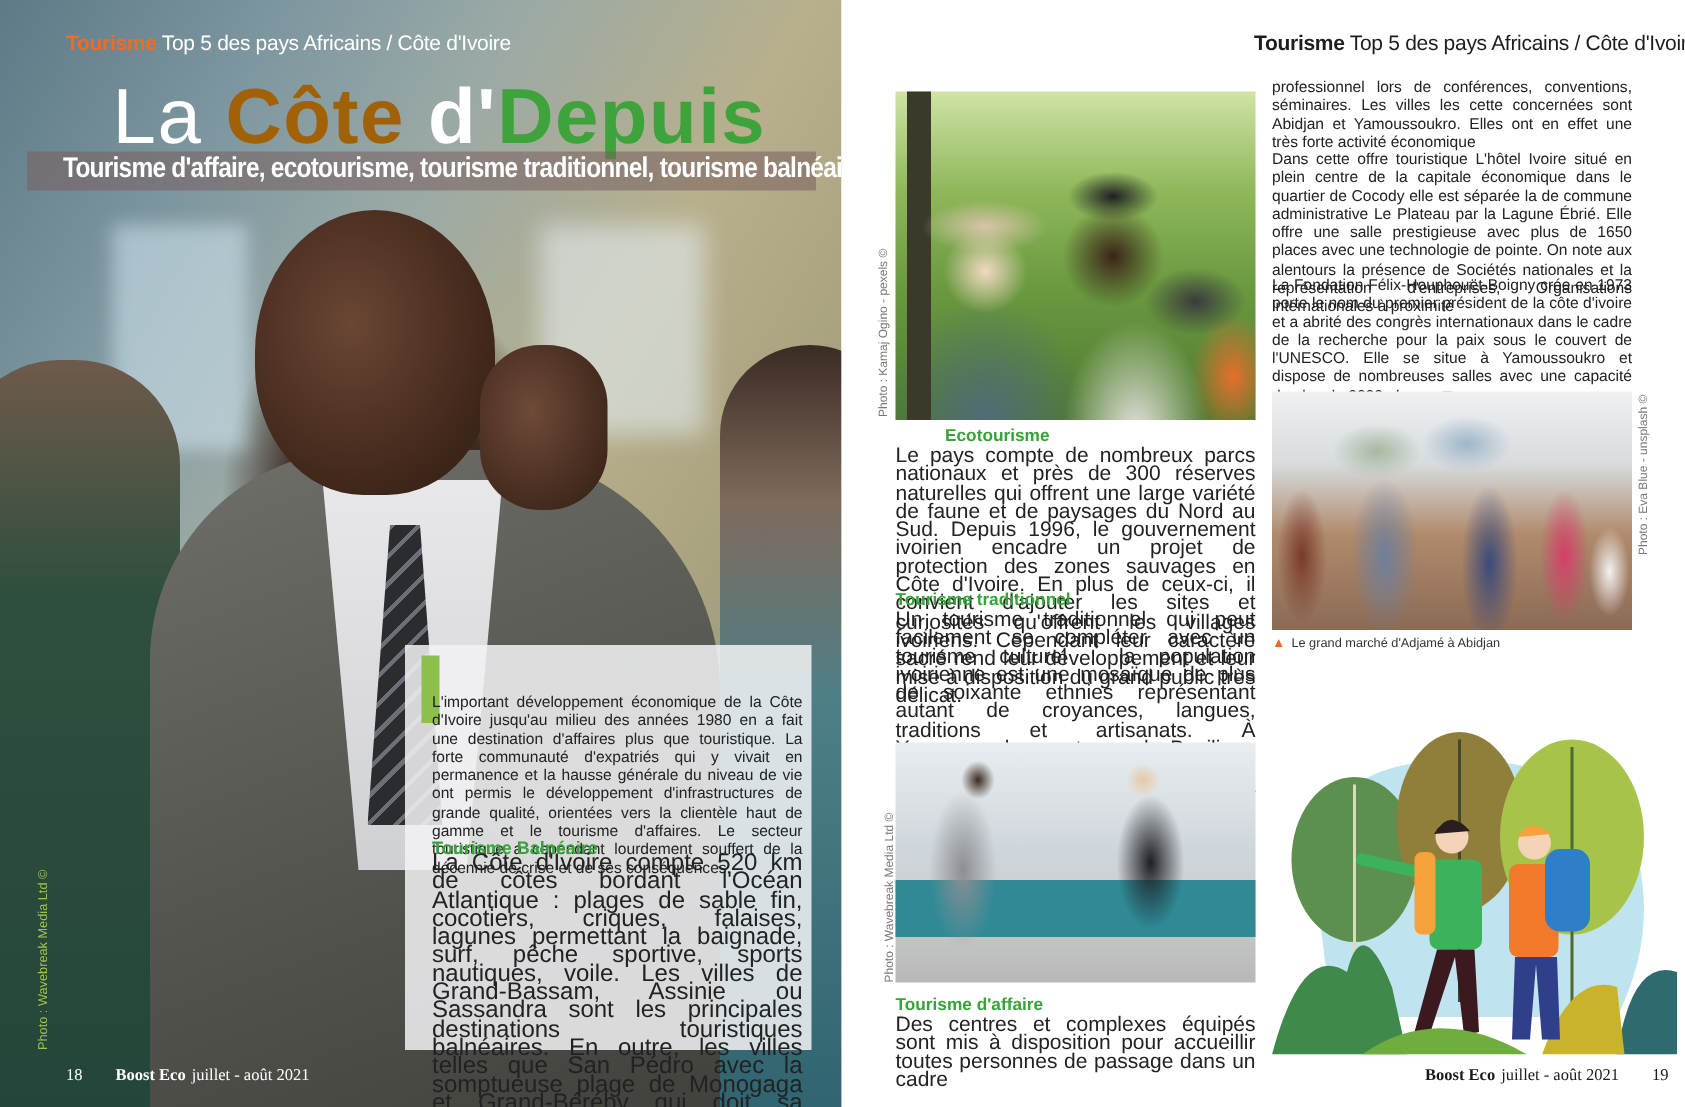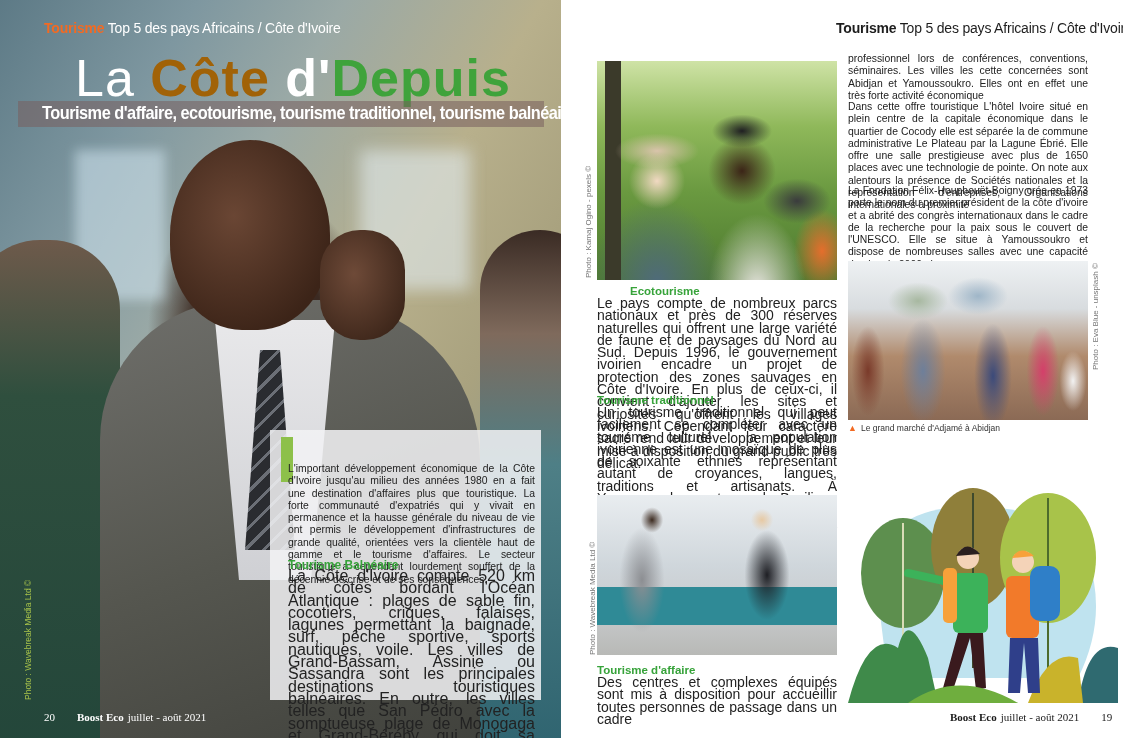--- a/index.html
+++ b/index.html
@@ -131,21 +131,21 @@
 
 <div class="text-panel"></div>
 <div class="dropcap-bar"></div>
 <p class="panel-body">L'important développement économique de la Côte d'Ivoire jusqu'au milieu des années 1980 en a fait une destination d'affaires plus que touristique. La forte communauté d'expatriés qui y vivait en permanence et la hausse générale du niveau de vie ont permis le développement d'infrastructures de grande qualité, orientées vers la clientèle haut de gamme et le tourisme d'affaires. Le secteur touristique a cependant lourdement souffert de la décennie de crise et de ses conséquences.</p>
 <h3 class="panel-head">Tourisme Balnéaire</h3>
 <p class="panel-body2">La Côte d'Ivoire compte 520 km de côtes bordant l'Océan Atlantique : plages de sable fin, cocotiers, criques, falaises, lagunes permettant la baignade, surf, pêche sportive, sports nautiques, voile. Les villes de Grand-Bassam, Assinie ou Sassandra sont les principales destinations touristiques balnéaires. En outre, les villes telles que San Pédro avec la somptueuse plage de Monogaga et Grand-Béréby qui doit sa popularité à la sublime baie nommée "La baie des sirènes".</p>
 
 <div class="left-credit">Photo : Wavebreak Media Ltd ©</div>
 
 <div class="folio-left">
-  <span class="pg">20</span><span class="mag">Boost Eco</span><span>juillet - août 2021</span>
+  <span class="pg">18</span><span class="mag">Boost Eco</span><span>juillet - août 2021</span>
 </div>
 
 <div class="right-page"></div>
 
 <div class="right-kicker">
   <span class="kicker-strong">Tourisme</span>
   <span>Top 5 des pays Africains / Côte d'Ivoire</span>
 </div>
 
 <div class="photo photo-forest"></div>

